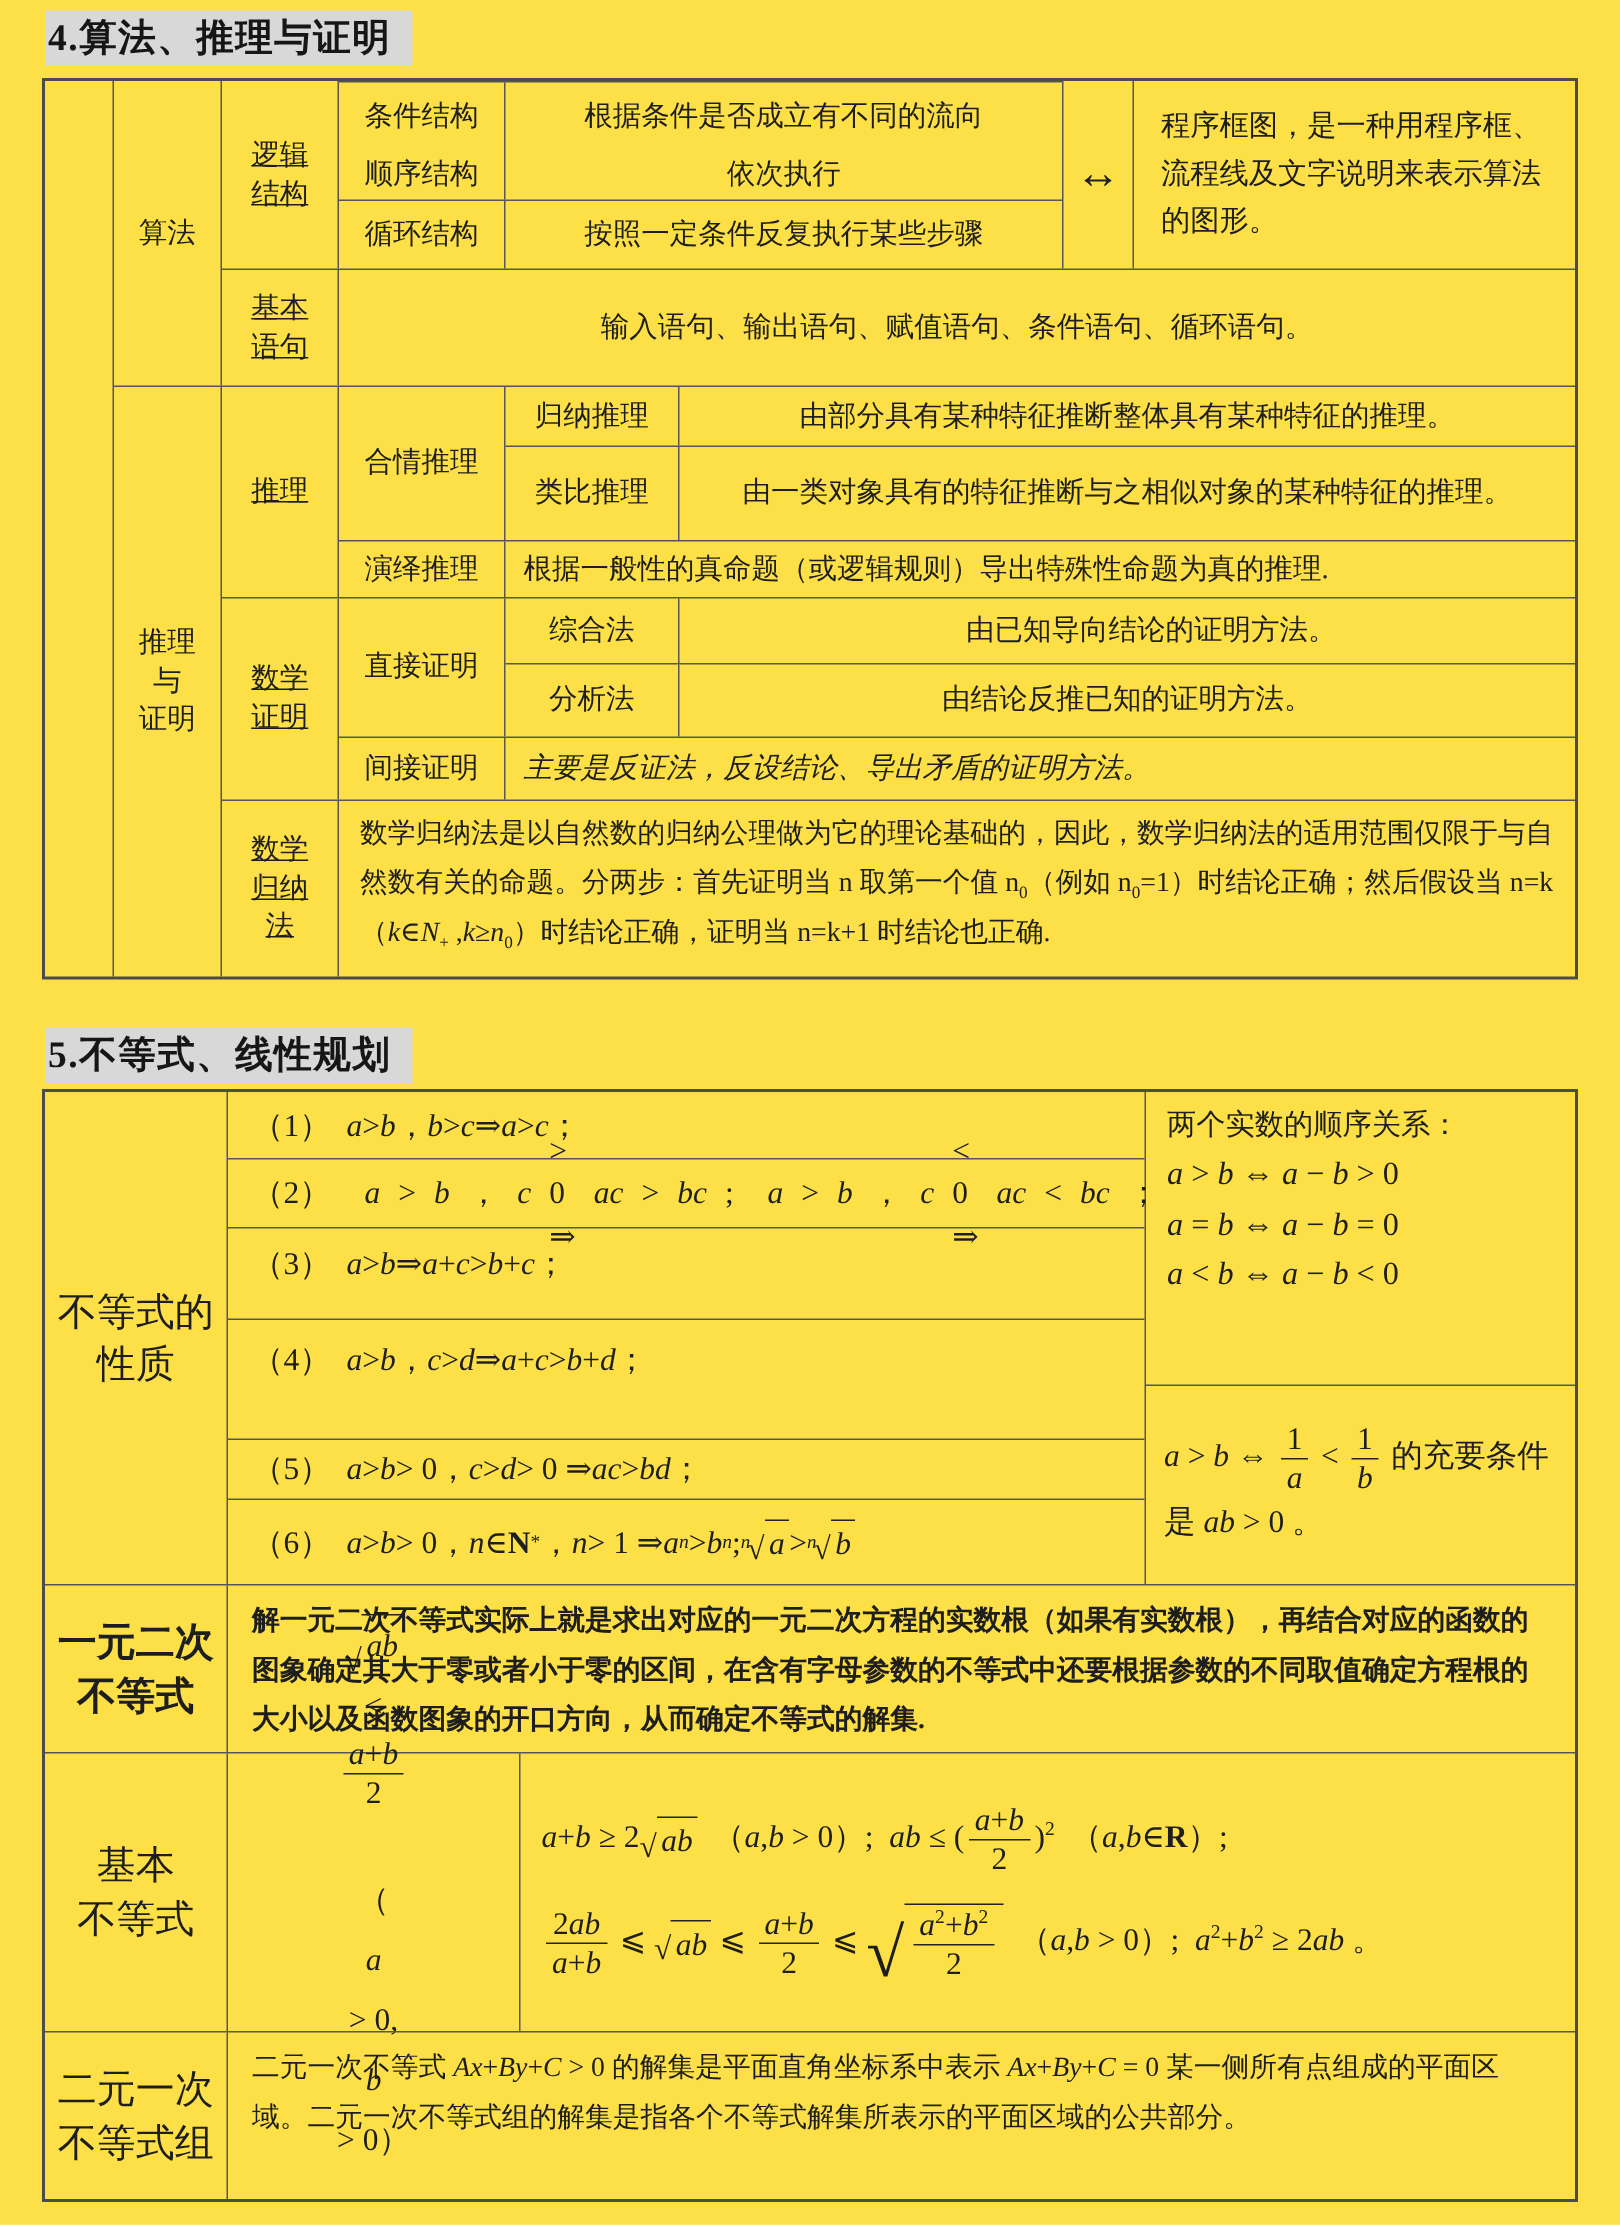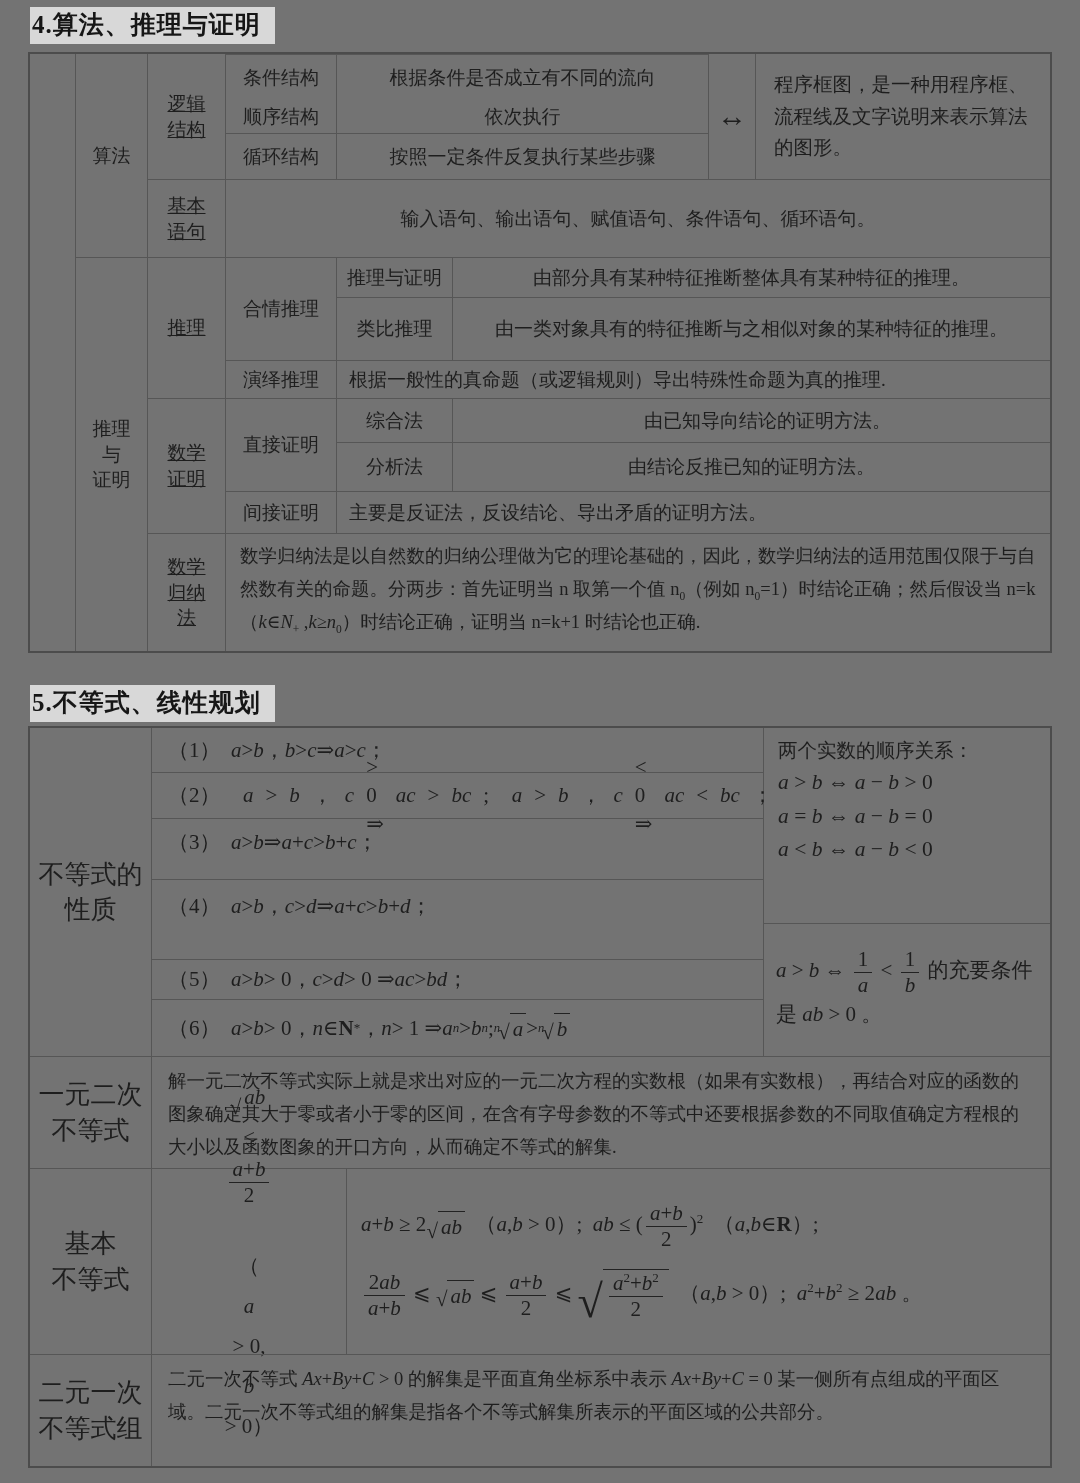--- a/index.html
+++ b/index.html
@@ -1,21 +1,21 @@
 <!DOCTYPE html>
 <html><head>
 <meta charset="utf-8">
 <style>
   html,body{margin:0;padding:0;}
   body{
     width:1080px;height:1483px;position:relative;background:#fbfbfa;
     font-family:"Liberation Serif","DejaVu Serif",serif;color:#1e1e1e;
     -webkit-font-smoothing:antialiased;
   }
-  .page{position:absolute;inset:0;background:#737373;}
+  .page{position:absolute;inset:0;background:#fde047;}
   
   .sec-title{
     position:absolute;left:30px;display:inline-block;
     font-weight:bold;font-size:25px;letter-spacing:1px;
     padding:1px 14px 3px 2px;color:#161616;
   }
   
   .tbl{position:absolute;left:28px;width:1024px;box-sizing:border-box;
     border:2px solid #4c4c4c;font-size:19px;line-height:1.35;}
   .tbl *{box-sizing:border-box;}
@@ -60,21 +60,21 @@
   .t2-label{width:122px;font-size:26px;}
   .props-mid{width:612px;}
   .prop-row{padding-left:16px;justify-content:flex-start;text-align:left;}
   .p44{height:44px;} .p46{height:46px;gap:12px;} .p60{height:61px;align-items:flex-start;padding-top:9px;}
   .p80{height:80px;align-items:flex-start;padding-top:12px;} .p40{height:40px;} .p58{height:57px;}
   .props-right{flex:1;display:flex;flex-direction:column;}
   .order-cell{height:196px;padding:10px 14px;text-align:left;}
   .order-title{font-size:19.5px;margin-bottom:2px;}
   .order-line{font-size:21.5px;line-height:1.55;}
   .recip-cell{flex:1;display:flex;align-items:center;padding:8px 12px;text-align:left;font-size:21px;line-height:1.7;}
-  .quad-row{height:112px;}
+  .quad-row{height:112px;font-weight:bold;}
   .basic-row{height:186px;}
   .basic-formula{width:195px;flex-direction:column;font-size:21px;line-height:1.9;}
   .basic-content{flex:1;display:flex;flex-direction:column;justify-content:center;align-items:flex-start;
      padding:6px 14px;font-size:21px;gap:18px;text-align:left;}
   .sys-row{height:112px;}
 </style>
 </head>
 <body>
 
 <div class="page">
@@ -126,21 +126,21 @@
 证明</div>
         <div class="col" style="flex:1;">
 
           <div class="row">
             <div class="cell br w-name">推理</div>
             <div class="col" style="flex:1;">
               <div class="row">
                 <div class="cell br w-sub">合情推理</div>
                 <div class="col" style="flex:1;">
                   <div class="row h39">
-                    <div class="cell br w-sub2">推理与证明</div>
+                    <div class="cell br w-sub2">归纳推理</div>
                     <div class="cell" style="flex:1;">由部分具有某种特征推断整体具有某种特征的推理。</div>
                   </div>
                   <div class="row bt h62">
                     <div class="cell br w-sub2">类比推理</div>
                     <div class="cell" style="flex:1;padding:2px 24px;text-align:right;">由一类对象具有的特征推断与之相似对象的某种特征的推理。</div>
                   </div>
                 </div>
               </div>
               <div class="row bt h38">
                 <div class="cell br w-sub">演绎推理</div>
@@ -161,21 +161,21 @@
                     <div class="cell" style="flex:1;">由已知导向结论的证明方法。</div>
                   </div>
                   <div class="row bt h49">
                     <div class="cell br w-sub2">分析法</div>
                     <div class="cell" style="flex:1;">由结论反推已知的证明方法。</div>
                   </div>
                 </div>
               </div>
               <div class="row bt h41">
                 <div class="cell br w-sub">间接证明</div>
-                <div class="cell left" style="flex:1;padding-left:12px;">主要是反证法，反设结论、导出矛盾的证明方法。</div>
+                <div class="cell left" style="flex:1;padding-left:12px;font-style:italic;">主要是反证法，反设结论、导出矛盾的证明方法。</div>
               </div>
             </div>
           </div>
 
           <div class="row bt h118">
             <div class="cell br w-name ml">数学
 归纳
 法</div>
             <div class="para" style="flex:1;padding:6px 14px;">数学归纳法是以自然数的归纳公理做为它的理论基础的，因此，数学归纳法的适用范围仅限于与自然数有关的命题。分两步：首先证明当 n 取第一个值 n<sub>0</sub>（例如 n<sub>0</sub>=1）时结论正确；然后假设当 n=k（<i>k</i>∈<i>N</i><sub>+</sub> ,<i>k</i>≥<i>n</i><sub>0</sub>）时结论正确，证明当 n=k+1 时结论也正确.</div>
           </div>

